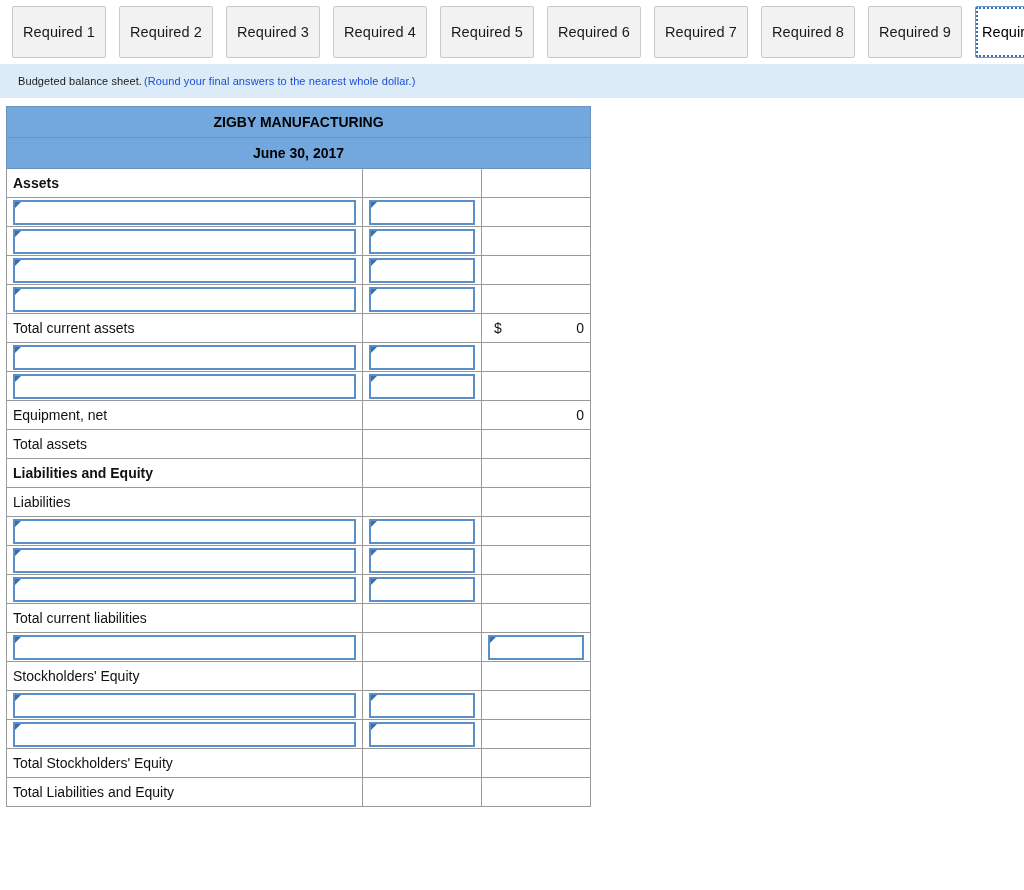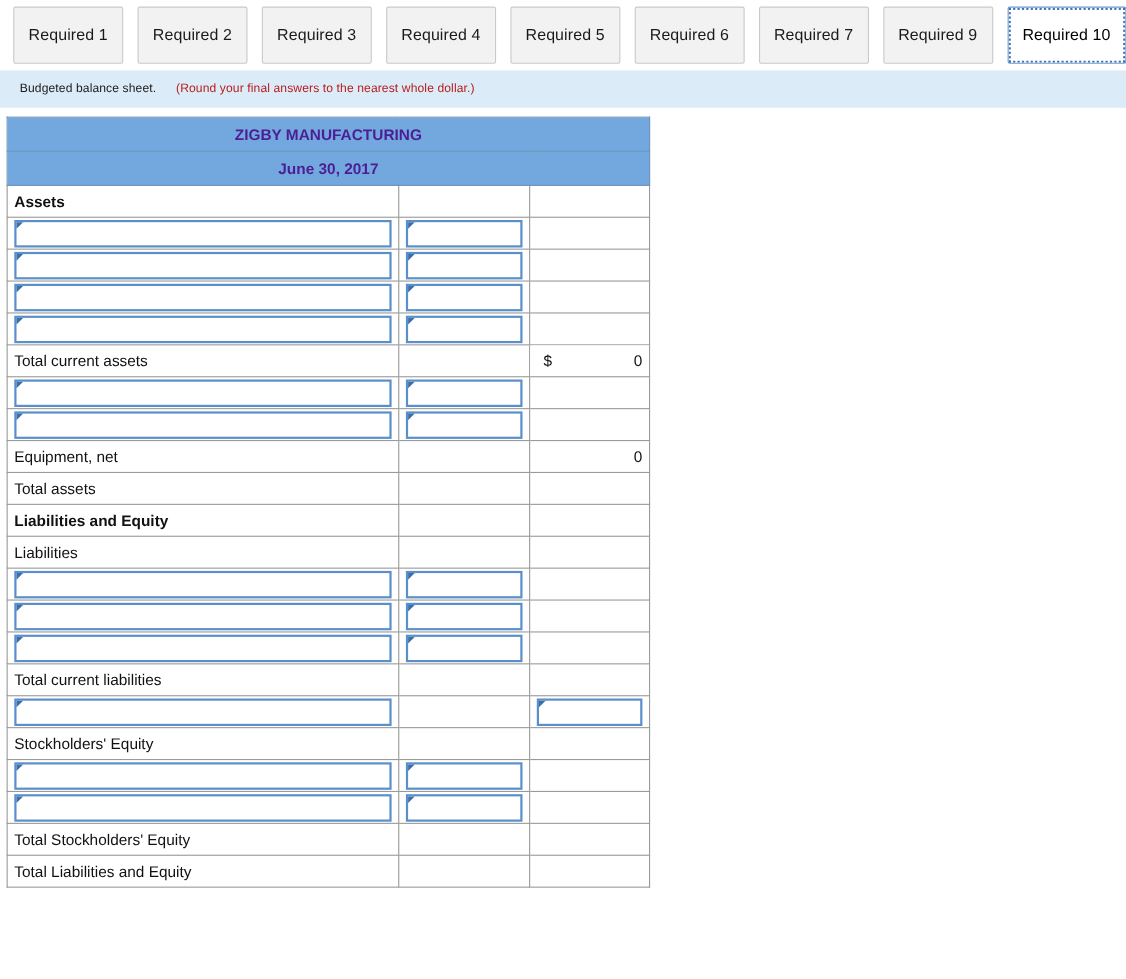--- a/index.html
+++ b/index.html
@@ -57,22 +57,22 @@
     height: 34px;
     box-sizing: border-box;
     display: flex;
     align-items: center;
     padding-left: 18px;
     font-size: 11px;
     color: #1a1a1a;
     letter-spacing: 0.1px;
   }
   .instruction .note {
-    color: #b91c1c;
-    margin-left: 18px;
+    color: #1d4ed8;
+    margin-left: 2px;
   }
 
   
   .sheet-wrap {
     padding: 8px 0 0 6px;
   }
   table.sheet {
     border-collapse: collapse;
     table-layout: fixed;
     width: 584px;
@@ -90,21 +90,21 @@
     box-sizing: border-box;
     vertical-align: middle;
     background: #ffffff;
   }
 
   tr.titlerow td {
     background: #72a8de;
     text-align: center;
     font-weight: bold;
     font-size: 14px;
-    color: #4c1d95;
+    color: #000000;
     height: 31px;
     border-color: #6a93bd;
   }
 
   td.section {
     font-weight: bold;
   }
   td.label {
     font-weight: normal;
     margin-left: 44px;
@@ -186,20 +186,23 @@
   <div class="tab">
       <span>Required 5</span>
     </div>
   <div class="tab">
       <span>Required 6</span>
     </div>
   <div class="tab">
       <span>Required 7</span>
     </div>
   <div class="tab">
+      <span>Required 8</span>
+    </div>
+  <div class="tab">
       <span>Required 9</span>
     </div>
   <div class="tab active">
       <span>Required 10</span>
     </div>
 </div>
 
 <div class="instruction">
   <span>Budgeted balance sheet.</span>
   <span class="note">(Round your final answers to the nearest whole dollar.)</span>

